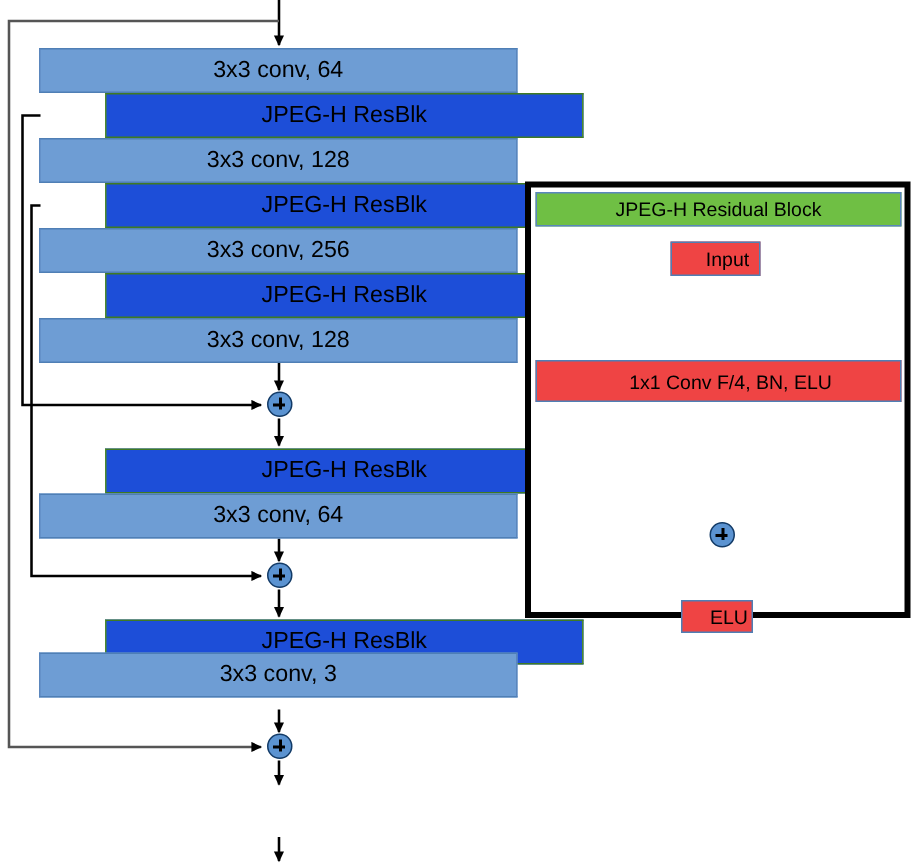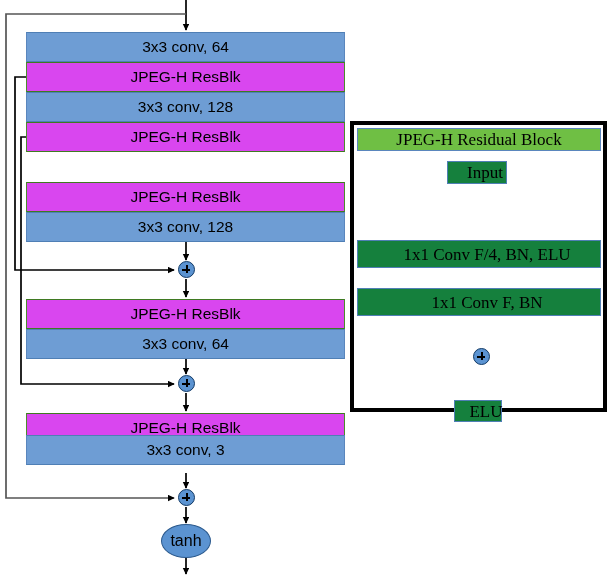--- a/index.html
+++ b/index.html
@@ -5,21 +5,21 @@
   html,body{margin:0;padding:0;background:#ffffff;}
   body{width:612px;height:576px;overflow:hidden;
        font-family:"Liberation Sans","DejaVu Sans",sans-serif;}
   #root{position:relative;width:612px;height:576px;background:#fff;}
 
   
   .box{position:absolute;box-sizing:border-box;
        display:flex;align-items:center;justify-content:center;
        color:#000;text-align:center;line-height:1;}
   .blue{background:#6e9dd4;border:1px solid #4f7fb5;}
-  .green{background:#d946ef;border:1px solid #3f7a22;}
+  .green{background:#1d4ed8;border:1px solid #3f7a22;margin-left:44px;}
 
   .stackbox{height:30px;font-size:15.5px;border-left:1px solid #5a86bd;
             border-right:1px solid #5a86bd;}
   .stackbox.green{border-left-color:#4d8a2c;border-right-color:#4d8a2c;}
 
   
   #wires{position:absolute;left:0;top:0;width:612px;height:576px;}
 
   
   .plus{position:absolute;width:17px;height:17px;border-radius:50%;
@@ -32,22 +32,22 @@
   .tanh{position:absolute;width:50px;height:34px;border-radius:50%;
         background:#5b93d1;border:1.4px solid #2c5a8d;box-sizing:border-box;
         display:flex;align-items:center;justify-content:center;
         font-size:16px;color:#000;}
 
   
   #panel{position:absolute;left:350px;top:121px;width:257px;height:291px;
          background:#fff;border:4px solid #000;box-sizing:border-box;}
   .pbox{position:absolute;box-sizing:border-box;
         display:flex;align-items:center;justify-content:center;
-        font-size:17px;color:#000;line-height:1;font-family:Liberation Serif, serif;}
-  .pblue{background:#15803d;border:1.4px solid #4f7fb5;padding-left:16px;}
+        font-size:13px;color:#000;line-height:1;}
+  .pblue{background:#ef4444;border:1.4px solid #4f7fb5;padding-left:16px;}
   .pgreen{background:#6fbf44;border:1.4px solid #5a86bd;}
 </style>
 </head>
 <body>
 
 <div id="root">
 
   <svg id="wires" viewBox="0 0 612 576" xmlns="http://www.w3.org/2000/svg">
     <defs>
       <marker id="ah" markerWidth="9" markerHeight="9" refX="6.4" refY="3.4" orient="auto" markerUnits="userSpaceOnUse">
@@ -88,45 +88,44 @@
     </g>
     <g stroke="#3a3a3a" stroke-width="1.5" fill="none">
       <path d="M506,168 L600,168 L600,352 L498,352" marker-end="url(#ah)"></path>
     </g>
   </svg>
 
   <div class="box blue stackbox" style="left:26px;top:32px;width:319px;">3x3 conv, 64</div>
   <div class="box green stackbox" style="left:26px;top:62px;width:319px;">JPEG-H ResBlk</div>
   <div class="box blue stackbox" style="left:26px;top:92px;width:319px;">3x3 conv, 128</div>
   <div class="box green stackbox" style="left:26px;top:122px;width:319px;">JPEG-H ResBlk</div>
+  <div class="box blue stackbox" style="left:26px;top:152px;width:319px;">3x3 conv, 256</div>
   <div class="box green stackbox" style="left:26px;top:182px;width:319px;">JPEG-H ResBlk</div>
   <div class="box blue stackbox" style="left:26px;top:212px;width:319px;">3x3 conv, 128</div>
 
   <div class="plus" style="left:178px;top:261px;"></div>
 
   <div class="box green stackbox" style="left:26px;top:299px;width:319px;">JPEG-H ResBlk</div>
   <div class="box blue stackbox" style="left:26px;top:329px;width:319px;">3x3 conv, 64</div>
 
   <div class="plus" style="left:178px;top:375px;"></div>
 
   <div class="box green stackbox" style="left:26px;top:413px;width:319px;">JPEG-H ResBlk</div>
   <div class="box blue stackbox" style="left:26px;top:435px;width:319px;">3x3 conv, 3</div>
 
   <div class="plus" style="left:178px;top:489px;"></div>
 
-  <div class="tanh" style="left:161px;top:524px;">tanh</div>
 
   <div id="panel">
     <div class="pbox pgreen" style="left:3px;top:3px;width:244px;height:23px;">JPEG-H Residual Block</div>
 
     <div class="pbox pblue" style="left:93px;top:36px;width:60px;height:23px;">Input</div>
 
     <div class="pbox pblue" style="left:3px;top:75px;width:244px;height:28px;margin-top:40px;">1x1 Conv F/4, BN, ELU</div>
 
 
-    <div class="pbox pblue" style="left:3px;top:163px;width:244px;height:28px;">1x1 Conv F, BN</div>
 
     <div class="plus" style="left:119px;top:223px;"></div>
 
     <div class="pbox pblue" style="left:100px;top:275px;width:48px;height:22px;">ELU</div>
   </div>
 
 </div>
 
 </body></html>

